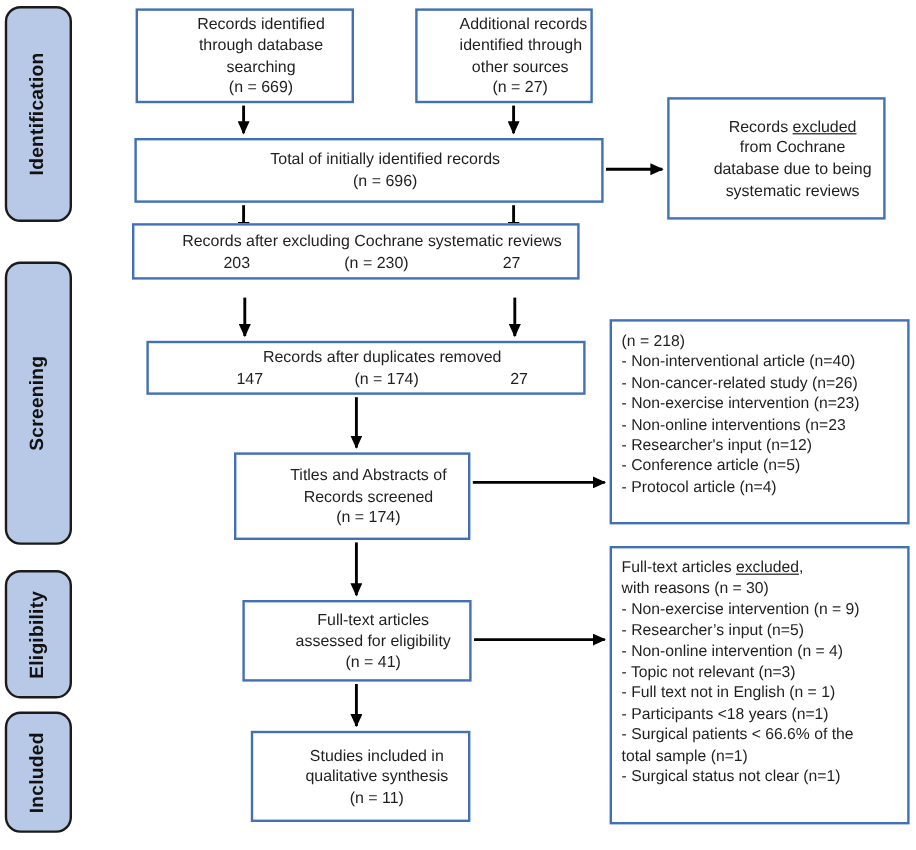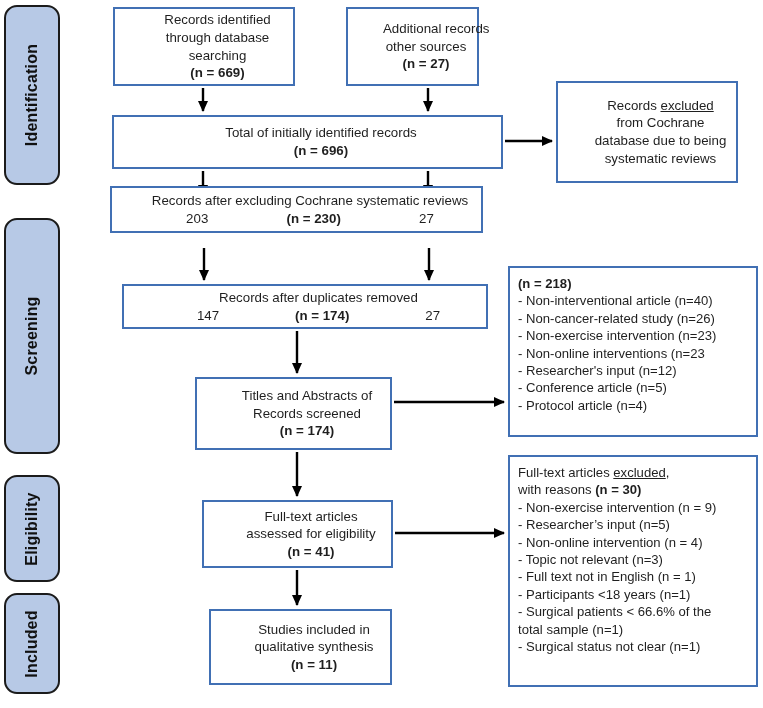--- a/index.html
+++ b/index.html
@@ -29,21 +29,21 @@
     background:var(--box-fill);
     border:2px solid var(--box-border);
     display:flex;flex-direction:column;justify-content:center;
     font-size:13.3px;line-height:1.32;
     padding:4px 8px;
   }
   .fbox.center{text-align:center;align-items:stretch;padding-left:35px;}
   .fbox.left{text-align:left;justify-content:flex-start;padding-top:7px;font-size:13.1px;line-height:1.33;}
   .fbox div{white-space:nowrap;}
   .fbox .spread{display:flex;justify-content:space-around;}
-  .b{font-weight:bold;}
+  .b{font-weight:normal;}
   .u{text-decoration:underline;}
 
   .stage{
     position:absolute;
     box-sizing:border-box;
     left:4px;width:56px;
     background:var(--stage-fill);
     border:2px solid var(--stage-border);
     border-radius:13px;
     display:flex;align-items:center;justify-content:center;
@@ -95,22 +95,23 @@
     <span class="stage-label">Included</span>
   </div>
 
   <div class="fbox center" style="left:113px;top:7px;width:182px;height:79px">
       <div><span>Records identified</span></div>
       <div><span>through database</span></div>
       <div><span>searching</span></div>
       <div><span class="b">(n = 669)</span></div>
     </div>
 
-  <div class="fbox center" style="left:346px;top:7px;width:133px;height:79px">
+  <div class="fbox center" style="left:346px;top:7px;width:148px;height:79px">
       <div><span>Additional records</span></div>
+      <div><span>identified through</span></div>
       <div><span>other sources</span></div>
       <div><span class="b">(n = 27)</span></div>
     </div>
 
   <div class="fbox center" style="left:112px;top:115px;width:391px;height:54px">
       <div><span>Total of initially identified records</span></div>
       <div><span class="b">(n = 696)</span></div>
     </div>
 
   <div class="fbox center" style="left:556px;top:81px;width:182px;height:102px">

